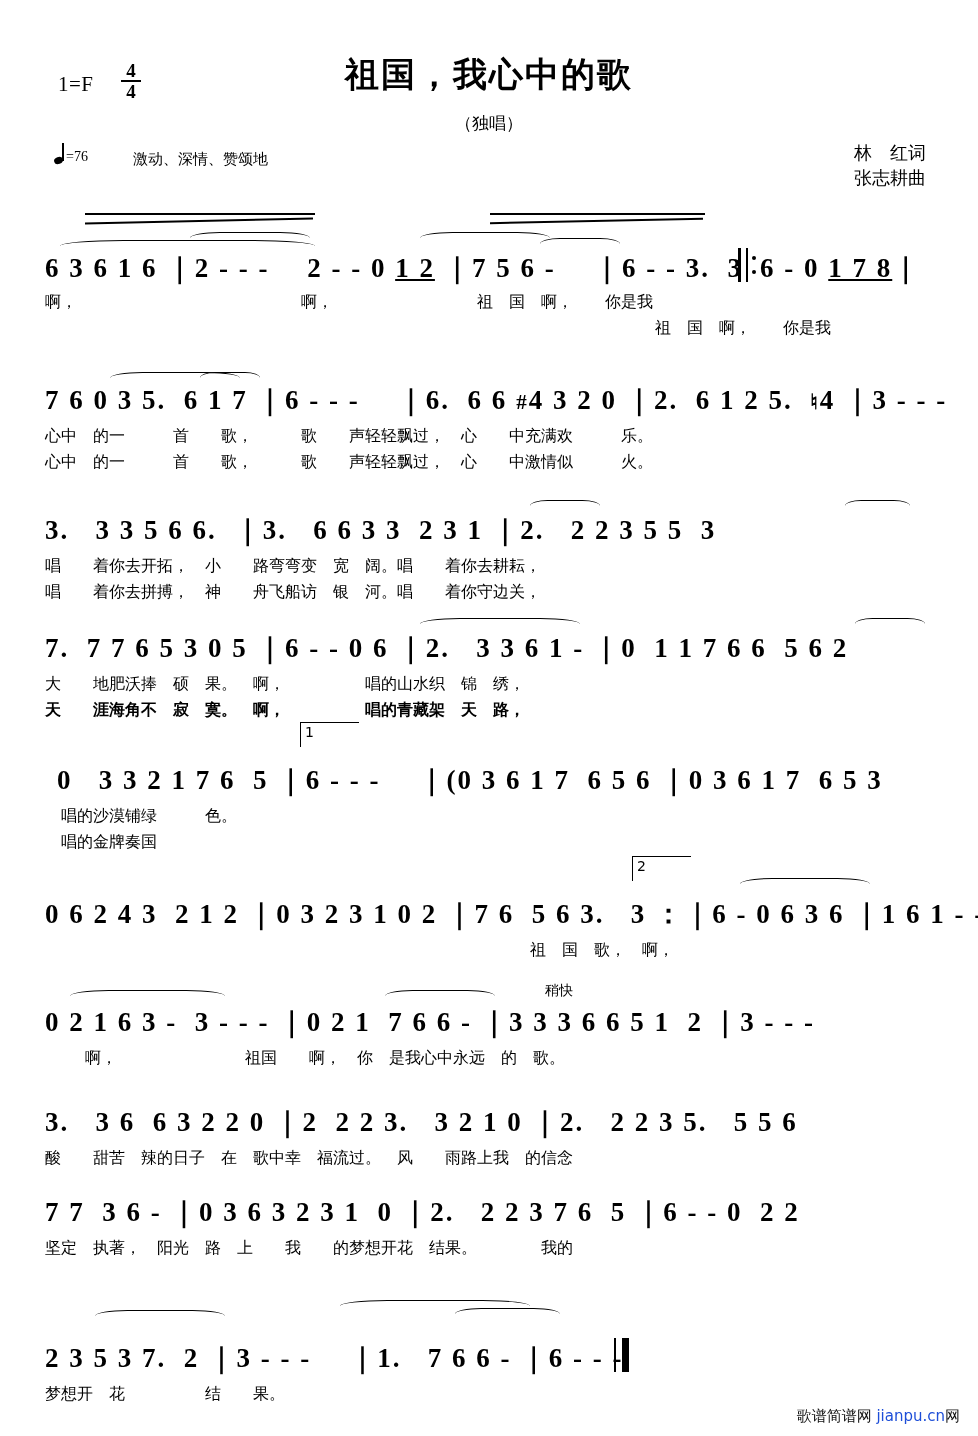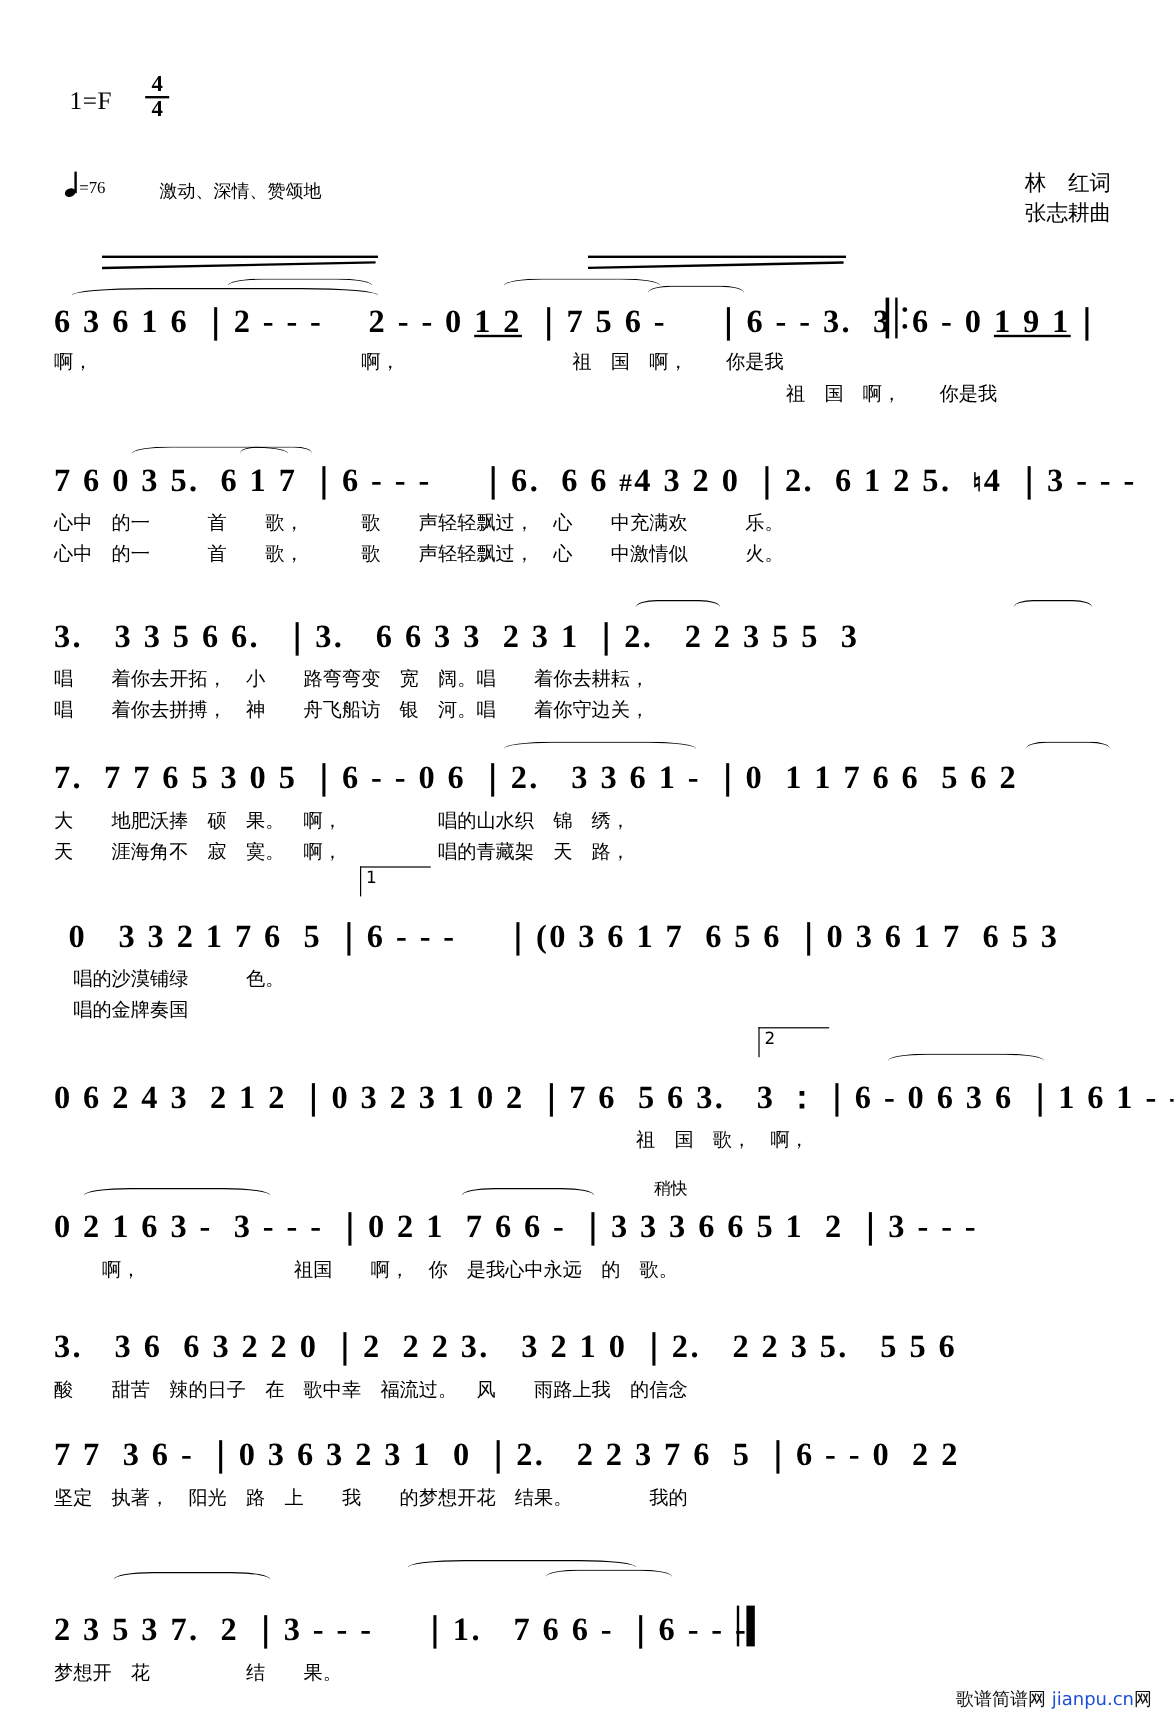--- a/index.html
+++ b/index.html
@@ -102,20 +102,22 @@
   </div>
 
   <div class="tempo">
     <span class="note">
       <span class="head"></span><span class="stem"></span>
     </span><span>=76</span>
   </div>
 
   <div class="expression">激动、深情、赞颂地</div>
 
+  <div class="title">祖国，我心中的歌</div>
+  <div class="subtitle">（独唱）</div>
 
   <div class="credits">
     <div>林　红词</div>
     <div>张志耕曲</div>
   </div>
 
   <div class="system" style="top:200px;">
 
     <div class="beam" style="left:85px;top:13px;width:230px;"></div>
     <div class="beam" style="left:85px;top:20px;width:228px;transform:rotate(-1.2deg);"></div>
@@ -126,21 +128,21 @@
     <div class="slur" style="left:190px;top:32px;width:120px;"></div>
     <div class="slur" style="left:420px;top:32px;width:130px;"></div>
     <div class="slur" style="left:540px;top:38px;width:80px;"></div>
 
     <div class="notes" style="top:50px;letter-spacing:2px;">6 3 6 1 6 ｜2 - - -　 2 - - 0 <span style="text-decoration:underline">1 2</span> ｜7 5 6 - 　｜6 - - 3. &nbsp;3</div>
 
     <div class="dbl-bar" style="left:738px;top:48px;height:34px;"></div>
     <div class="thin-bar" style="left:746px;top:48px;height:34px;"></div>
     <div class="repeat-dot" style="left:752px;top:56px;"></div>
     <div class="repeat-dot" style="left:752px;top:70px;"></div>
-    <div class="notes" style="left:760px;top:50px;letter-spacing:2px;">6 - 0 <span style="text-decoration:underline">1 9 1</span>｜</div>
+    <div class="notes" style="left:760px;top:50px;letter-spacing:2px;">6 - 0 <span style="text-decoration:underline">1 7 8</span>｜</div>
 
     <div class="lyric" style="top:92px;letter-spacing:0;">啊，　　　　　　　　　　　　　　啊，　　　　　　　　　祖　国　啊，　　你是我</div>
     <div class="lyric lyric2" style="top:118px;left:655px;font-family:Liberation Mono, monospace;">祖　国　啊，　　你是我</div>
   </div>
 
   <div class="system" style="top:360px;">
     <div class="slur" style="left:110px;top:12px;width:130px;"></div>
     <div class="slur" style="left:200px;top:12px;width:60px;"></div>
     <div class="notes" style="top:22px;letter-spacing:2px;">7 6 0 3 5. &nbsp;6 1 7 ｜6 - - - 　｜6. &nbsp;6 6 <span style="font-size:21px;">#</span>4 3 2 0 ｜2. &nbsp;6 1 2 5. &nbsp;<span style="font-size:21px;">♮</span>4 ｜3 - - -</div>
     <div class="lyric" style="top:66px;">心中　的一　　　首　　歌，　　　歌　　声轻轻飘过，　心　　中充满欢　　　乐。</div>
@@ -153,21 +155,21 @@
     <div class="notes" style="top:22px;letter-spacing:2px;">3. &nbsp;&nbsp;3 3 5 6 6. &nbsp;｜3. &nbsp;&nbsp;6 6 3 3 &nbsp;2 3 1 ｜2. &nbsp;&nbsp;2 2 3 5 5 &nbsp;3</div>
     <div class="lyric" style="top:66px;">唱　　着你去开拓，　小　　路弯弯变　宽　阔。唱　　着你去耕耘，</div>
     <div class="lyric lyric2" style="top:92px;">唱　　着你去拼搏，　神　　舟飞船访　银　河。唱　　着你守边关，</div>
   </div>
 
   <div class="system" style="top:608px;">
     <div class="slur" style="left:420px;top:10px;width:160px;"></div>
     <div class="slur" style="left:855px;top:10px;width:70px;"></div>
     <div class="notes" style="top:22px;letter-spacing:2px;">7. &nbsp;7 7 6 5 3 0 5 ｜6 - - 0 6 ｜2. &nbsp;&nbsp;3 3 6 1 - ｜0 &nbsp;1 1 7 6 6 &nbsp;5 6 2</div>
     <div class="lyric" style="top:66px;">大　　地肥沃捧　硕　果。　啊，　　　　　唱的山水织　锦　绣，</div>
-    <div class="lyric lyric2" style="top:92px;">天　　涯海角不　寂　寞。　啊，　　　　　唱的青藏架　天　路，</div>
+    <div class="lyric lyric2" style="top:92px;font-weight:bold;">天　　涯海角不　寂　寞。　啊，　　　　　唱的青藏架　天　路，</div>
   </div>
 
   <div class="system" style="top:732px;">
     <div class="ending" style="left:300px;top:-10px;width:60px;height:26px;">
       <span class="hook" style="width:58px;height:24px;"></span>
       <span class="num">1</span>
     </div>
     <div class="notes" style="top:30px;letter-spacing:2px;margin-left:12px;">0 &nbsp;&nbsp;3 3 2 1 7 6 &nbsp;5 ｜6 - - - 　｜(0 3 6 1 7 &nbsp;6 5 6 ｜0 3 6 1 7 &nbsp;6 5 3</div>
     <div class="lyric" style="top:74px;">　唱的沙漠铺绿　　　色。</div>
     <div class="lyric lyric2" style="top:100px;">　唱的金牌奏国</div>

